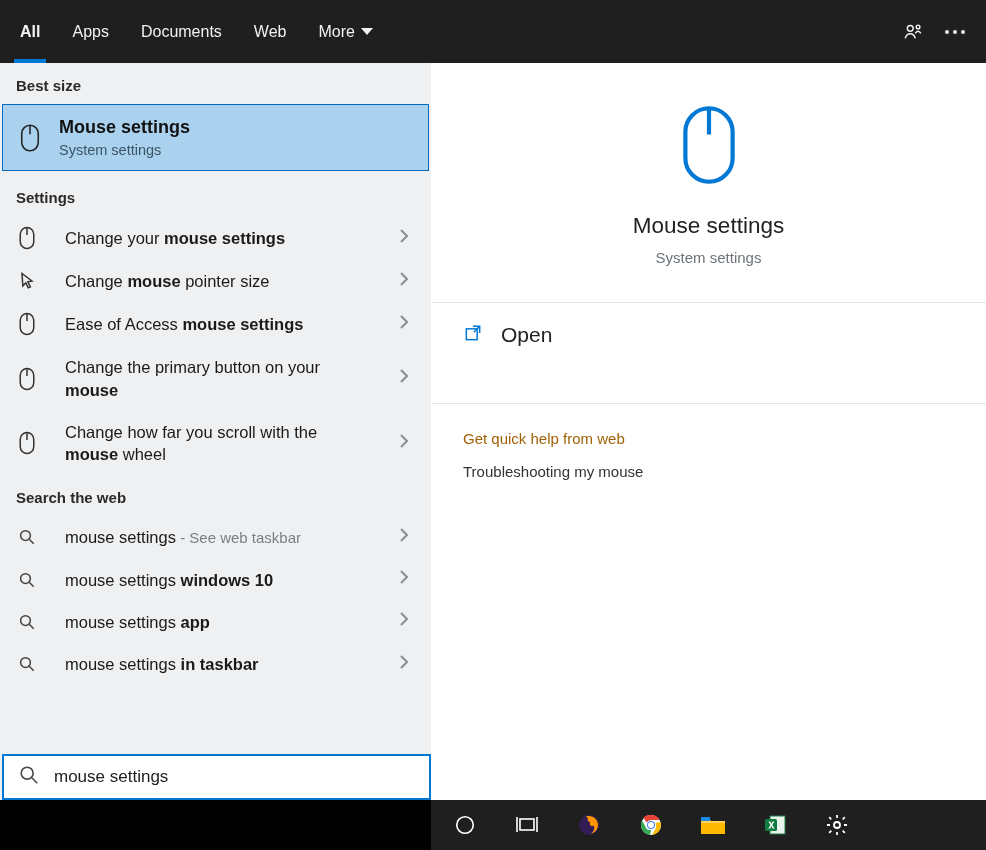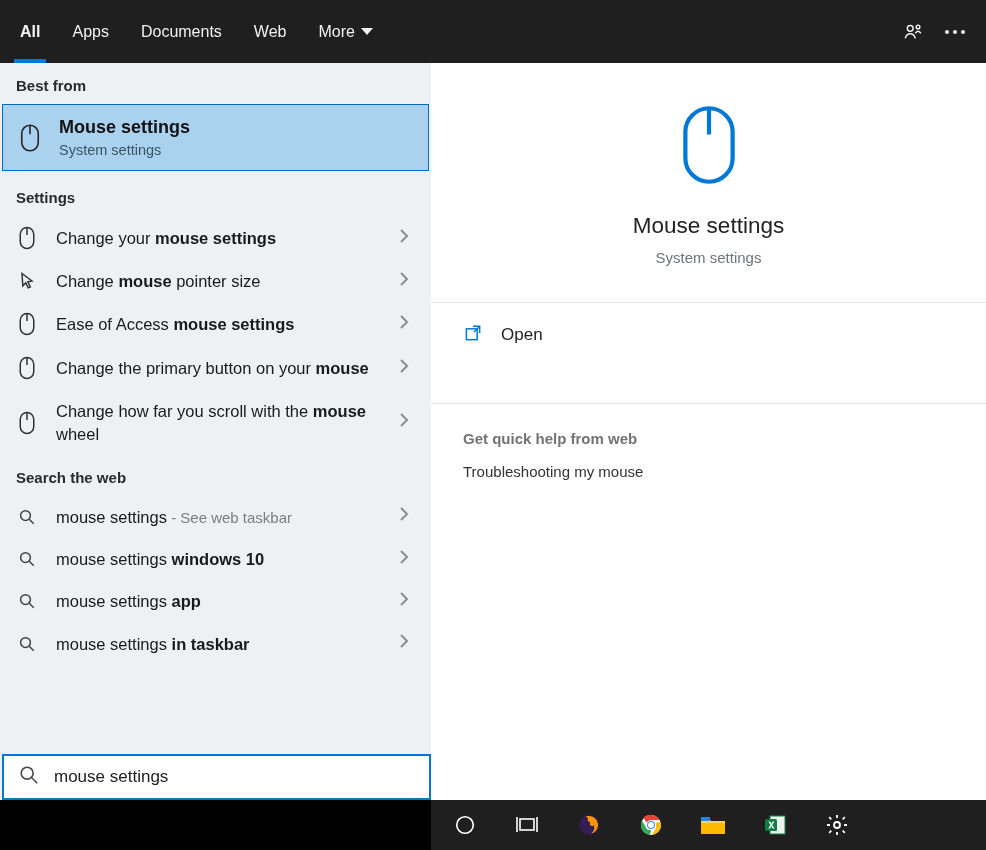--- a/index.html
+++ b/index.html
@@ -23,35 +23,35 @@
   .right { flex: 1; background: #fff; position: relative; }
 
   .section-label { font-size: 15px; font-weight: 600; color: #2a2a2a; padding: 14px 16px 10px 16px; }
 
   
   .bestmatch { margin: 0 2px 4px 2px; background: #aad2ee; border: 1px solid #006cc1; display: flex; align-items: center; padding: 12px 16px; gap: 18px; cursor: pointer; }
   .bestmatch .title { font-size: 18px; font-weight: 600; color: #111; }
   .bestmatch .sub { font-size: 14.5px; color: #3a5466; margin-top: 4px; }
 
   
-  .row { display: flex; align-items: center; padding: 10px 14px 10px 16px; gap: 18px; cursor: pointer; }
+  .row { display: flex; align-items: center; padding: 10px 14px 10px 16px; gap: 27px; cursor: pointer; }
   .row .label { flex: 1; font-size: 16.5px; color: #1a1a1a; line-height: 1.35; }
   .row .label b { font-weight: 600; }
   .row .sub { color: #7a7f84; font-size: 15px; }
   .chev { width: 18px; color: #7c7f83; font-size: 18px; }
   .icon-slot { width: 22px; display: flex; justify-content: center; }
 
   
   .preview { display: flex; flex-direction: column; align-items: center; padding-top: 40px; }
   .preview-title { font-size: 22.5px; color: #222; margin-top: 22px; }
   .preview-sub { font-size: 15px; color: #6d7378; margin-top: 10px; }
   .hr { height: 1px; background: #e4e6e8; margin: 36px 0 0 0; width: 100%; }
   .open-row { display: flex; align-items: center; gap: 18px; padding: 20px 32px; cursor: pointer; }
-  .open-row span.lbl { font-size: 17px; color: #222; }
-  .help-head { font-size: 15px; font-weight: 700; color: #737373; padding: 26px 32px 14px 32px; }
+  .open-row span.lbl { font-size: 21px; color: #222; }
+  .help-head { font-size: 15px; font-weight: 400; color: #a16207; padding: 26px 32px 14px 32px; }
   .help-item { font-size: 15px; color: #333; padding: 2px 32px; cursor: pointer; }
 
   
   .searchbar { position: absolute; left: 2px; bottom: 50px; width: 429px; height: 46px; border: 2px solid #0078d4; background: #fff; display: flex; align-items: center; padding: 0 10px 0 14px; gap: 14px; z-index: 5; }
   .searchbar input { border: none; outline: none; font-size: 17px; flex: 1; color: #222; font-family: inherit; }
   .search-icon svg { stroke: #4a4a4a; }
 
   
   .taskbar { position: absolute; left: 431px; right: 0; bottom: 0; height: 50px; background: #1f1f1f; display: flex; align-items: center; padding-left: 12px; gap: 18px; }
   .taskbar .tb { width: 44px; height: 44px; display:flex; align-items:center; justify-content:center; cursor:pointer; }
@@ -84,21 +84,21 @@
     </div>
     <div class="hdr-icon dots">
         <span></span>
         <span></span>
         <span></span>
       </div>
   </div>
 
   <div class="body">
     <div class="left">
-      <div class="section-label">Best from</div>
+      <div class="section-label">Best size</div>
 
       <div class="bestmatch">
         <span class="icon-slot">
           <svg width="28" height="32" viewBox="0 0 24 32" fill="none" stroke="#222" stroke-width="1.7">
             <rect x="3" y="2" width="18" height="28" rx="9"></rect>
             <line x1="12" y1="2" x2="12" y2="12"></line>
           </svg>
         </span>
         <div>
           <div class="title">Mouse settings</div>

